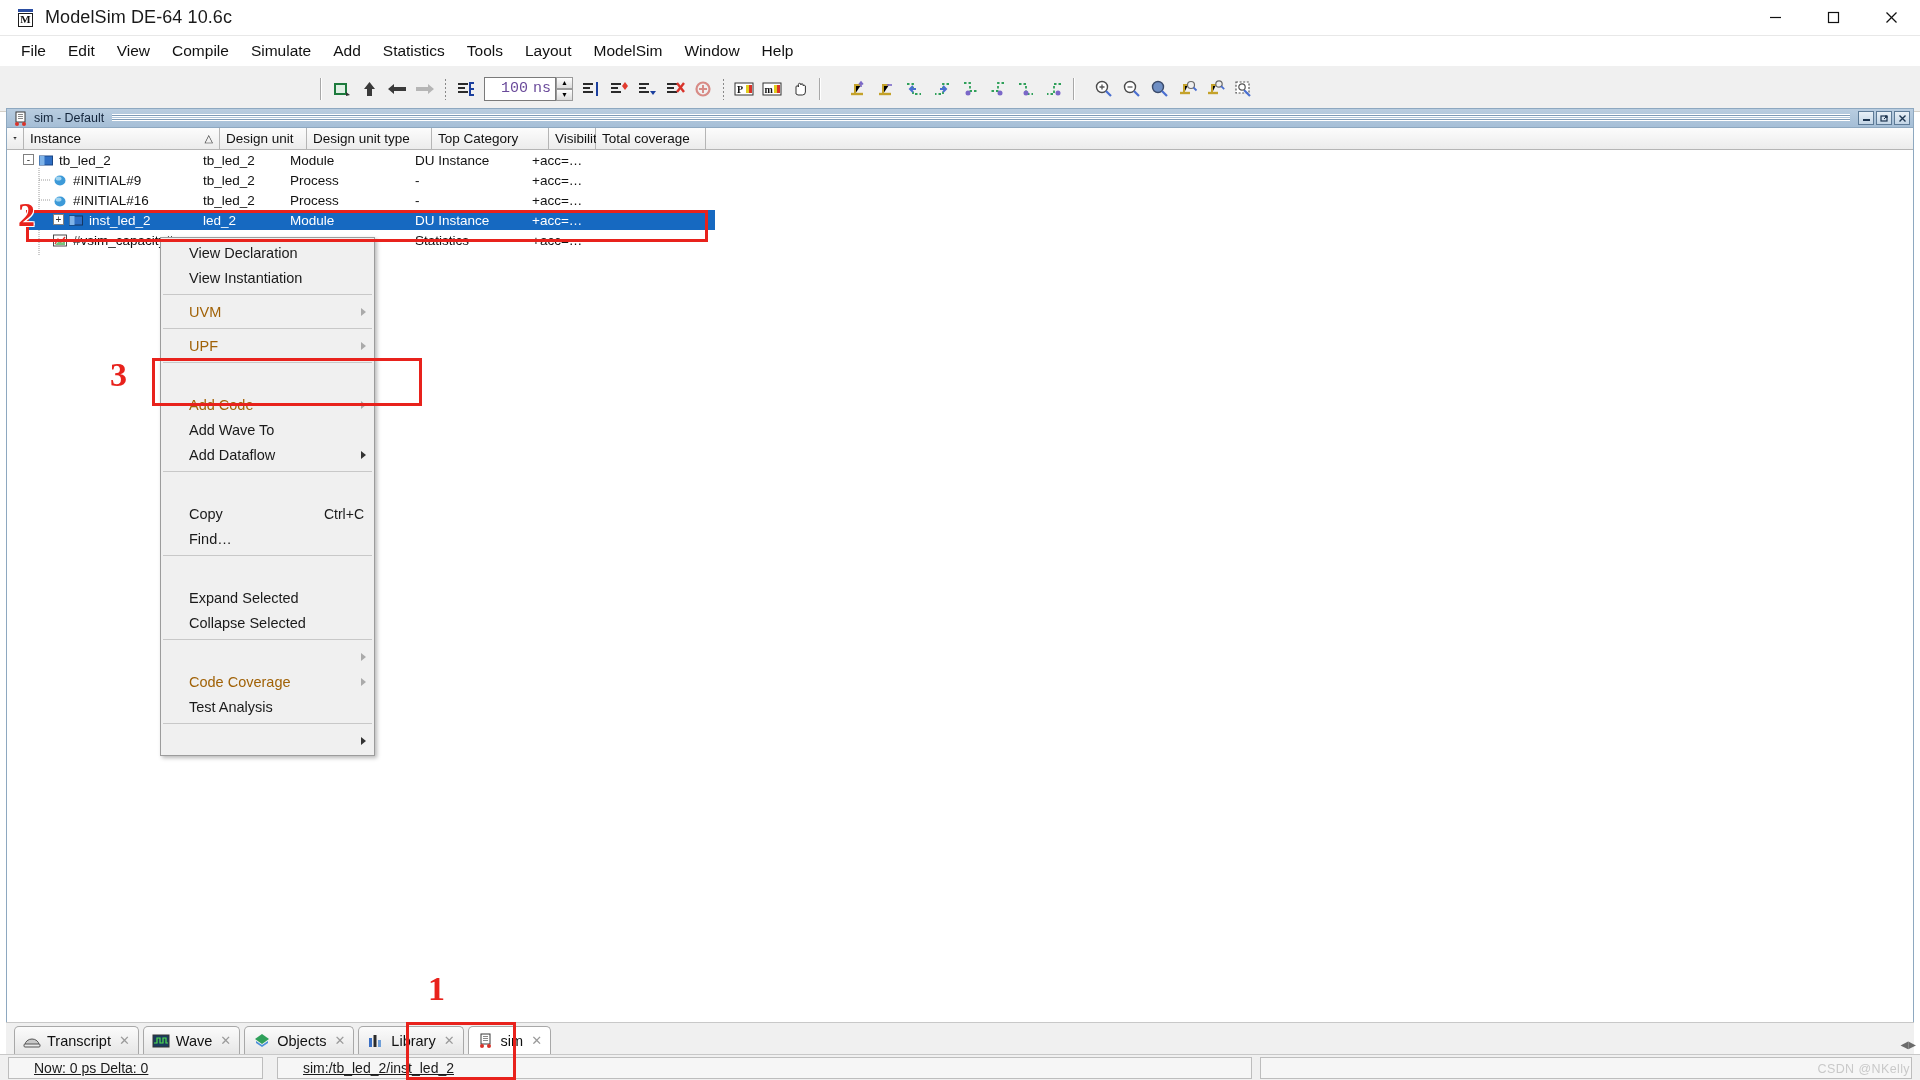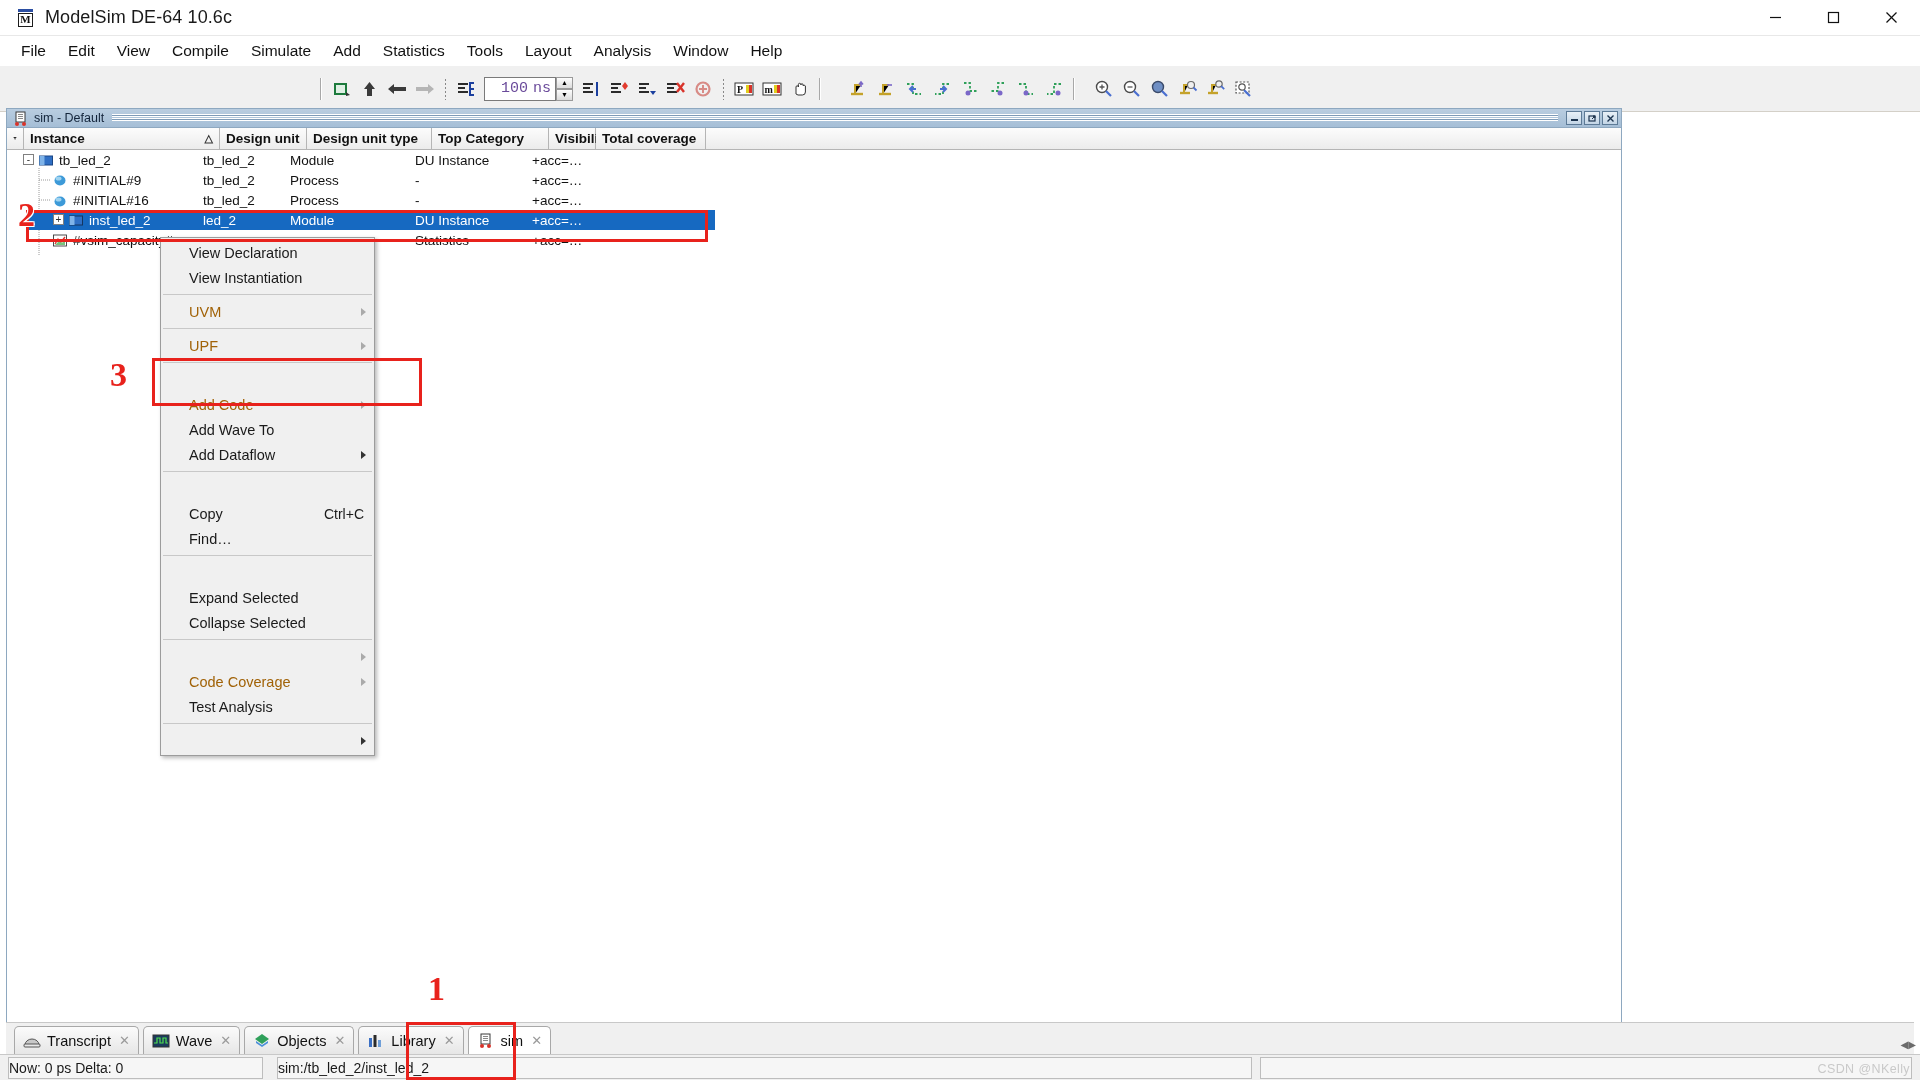--- a/index.html
+++ b/index.html
@@ -57,39 +57,39 @@
     display: flex; align-items: center; justify-content: flex-end;
     padding-right: 4px; font-size: 15px; font-family: "Liberation Mono", monospace;
     color: #6a4a9a; margin-left: 4px;
   }
   .tb-spin-btns { width: 17px; height: 24px; display: flex; flex-direction: column; margin-right: 4px; }
   .tb-spin-btns div { flex: 1; border: 1px solid #9a9a9a; background: linear-gradient(#fdfdfd,#dcdcdc);
     display:flex; align-items:center; justify-content:center; font-size:7px; line-height:1; }
 
   
   .panel {
-    position: absolute; top: 108px; left: 6px; width: 1616px; height: 926px;
+    position: absolute; top: 108px; left: 6px; width: 1908px; height: 926px;
     background: #ffffff; border: 1px solid #8ea8c0;
   }
   .panel-title {
     height: 19px; background: linear-gradient(#b9cde0, #a5bed6);
     display: flex; align-items: center; padding-left: 6px; position: relative;
     border-bottom: 1px solid #8ea8c0;
   }
   .panel-title .pt-icon { width: 16px; height: 15px; position: relative; margin-right: 5px; flex:0 0 auto;}
   .panel-title .pt-label { font-size: 12.5px; color: #13243a; white-space: nowrap; }
   .panel-title .pt-lines { flex: 1; height: 8px; margin: 0 8px;
     background: repeating-linear-gradient(#ffffff 0 1px, #7e9bb8 1px 2px, #ffffff 2px 3px, transparent 3px 4px);
   }
   .pt-btns { display: flex; align-items: center; gap: 2px; padding-right: 3px; }
   .pt-btn { width: 16px; height: 14px; border: 1px solid #5d7a96; background: linear-gradient(#e8f0f7,#c3d5e6);
     display:flex; align-items:center; justify-content:center; }
 
   
-  .colhdr { height: 22px; display: flex; background: #f1f1f1; border-bottom: 1px solid #b5b5b5; font-weight: bold; }
+  .colhdr { height: 22px; display: flex; background: #f1f1f1; border-bottom: 1px solid #b5b5b5; }
   .colhdr .ch {
     border-right: 1px solid #b5b5b5; background: linear-gradient(#fcfcfc,#ececec);
     display: flex; align-items: center; padding: 0 6px; font-size: 13.5px; color: #111;
     position: relative; white-space: nowrap;
   }
   .ch-filter { width: 17px; justify-content: center; padding: 0; }
   .ch .sortmark { margin-left: auto; font-size: 11px; color: #333; }
 
   
   .tree { position: relative; background: #fff; }
@@ -137,21 +137,21 @@
   .tab.active { background: #ffffff; }
   .tab .tclose { color: #9a9a9a; font-size: 13px; margin-left: 2px; }
   .tabicon { width: 18px; height: 16px; position: relative; flex: 0 0 auto; }
 
   
   .statusbar {
     position: absolute; left: 0; bottom: 0; width: 1920px; height: 26px;
     background: #f0f0f0; border-top: 1px solid #c8c8c8; display: flex; align-items: center;
   }
   .sb-cell { height: 22px; margin: 2px 0 2px 8px; border: 1px solid #bdbdbd; background: #f6f6f6;
-    display: flex; align-items: center; padding: 0 0; font-size: 14px; color: #1a1a1a; white-space: nowrap; }
+    display: flex; align-items: center; padding: 0 25px; font-size: 14px; color: #1a1a1a; white-space: nowrap; text-decoration: underline; }
   .sb-sep { width: 6px; }
   .watermark { position: absolute; right: 10px; bottom: 4px; font-size: 12.5px; color: #c9c9c9; letter-spacing: .4px; }
   .sb-arrows { position:absolute; right: 4px; top: -16px; font-size: 10px; color:#6b6b6b; }
 
   
   .ann-box { position: absolute; border: 3px solid #e8221c; z-index: 60; pointer-events: none; }
   .ann-num { position: absolute; z-index: 61; color: #e8221c; font-weight: bold;
     font-family: "Liberation Serif", serif; font-size: 34px; line-height: 1;
     text-shadow: 1px 1px 0 #ffffff, -1px -1px 0 #ffffff, 1px -1px 0 #fff, -1px 1px 0 #fff; }
 </style>
@@ -189,21 +189,21 @@
   <div class="menubar">
     <div class="menu-item">File</div>
     <div class="menu-item">Edit</div>
     <div class="menu-item">View</div>
     <div class="menu-item">Compile</div>
     <div class="menu-item">Simulate</div>
     <div class="menu-item">Add</div>
     <div class="menu-item">Statistics</div>
     <div class="menu-item">Tools</div>
     <div class="menu-item">Layout</div>
-    <div class="menu-item">Analysis</div>
+    <div class="menu-item">ModelSim</div>
     <div class="menu-item">Window</div>
     <div class="menu-item">Help</div>
   </div>
 
   <div class="toolbar">
     <div style="width:315px"></div>
     <div class="tb-sep"></div>
 
     <div class="tb-group">
       <div class="tb-btn">

